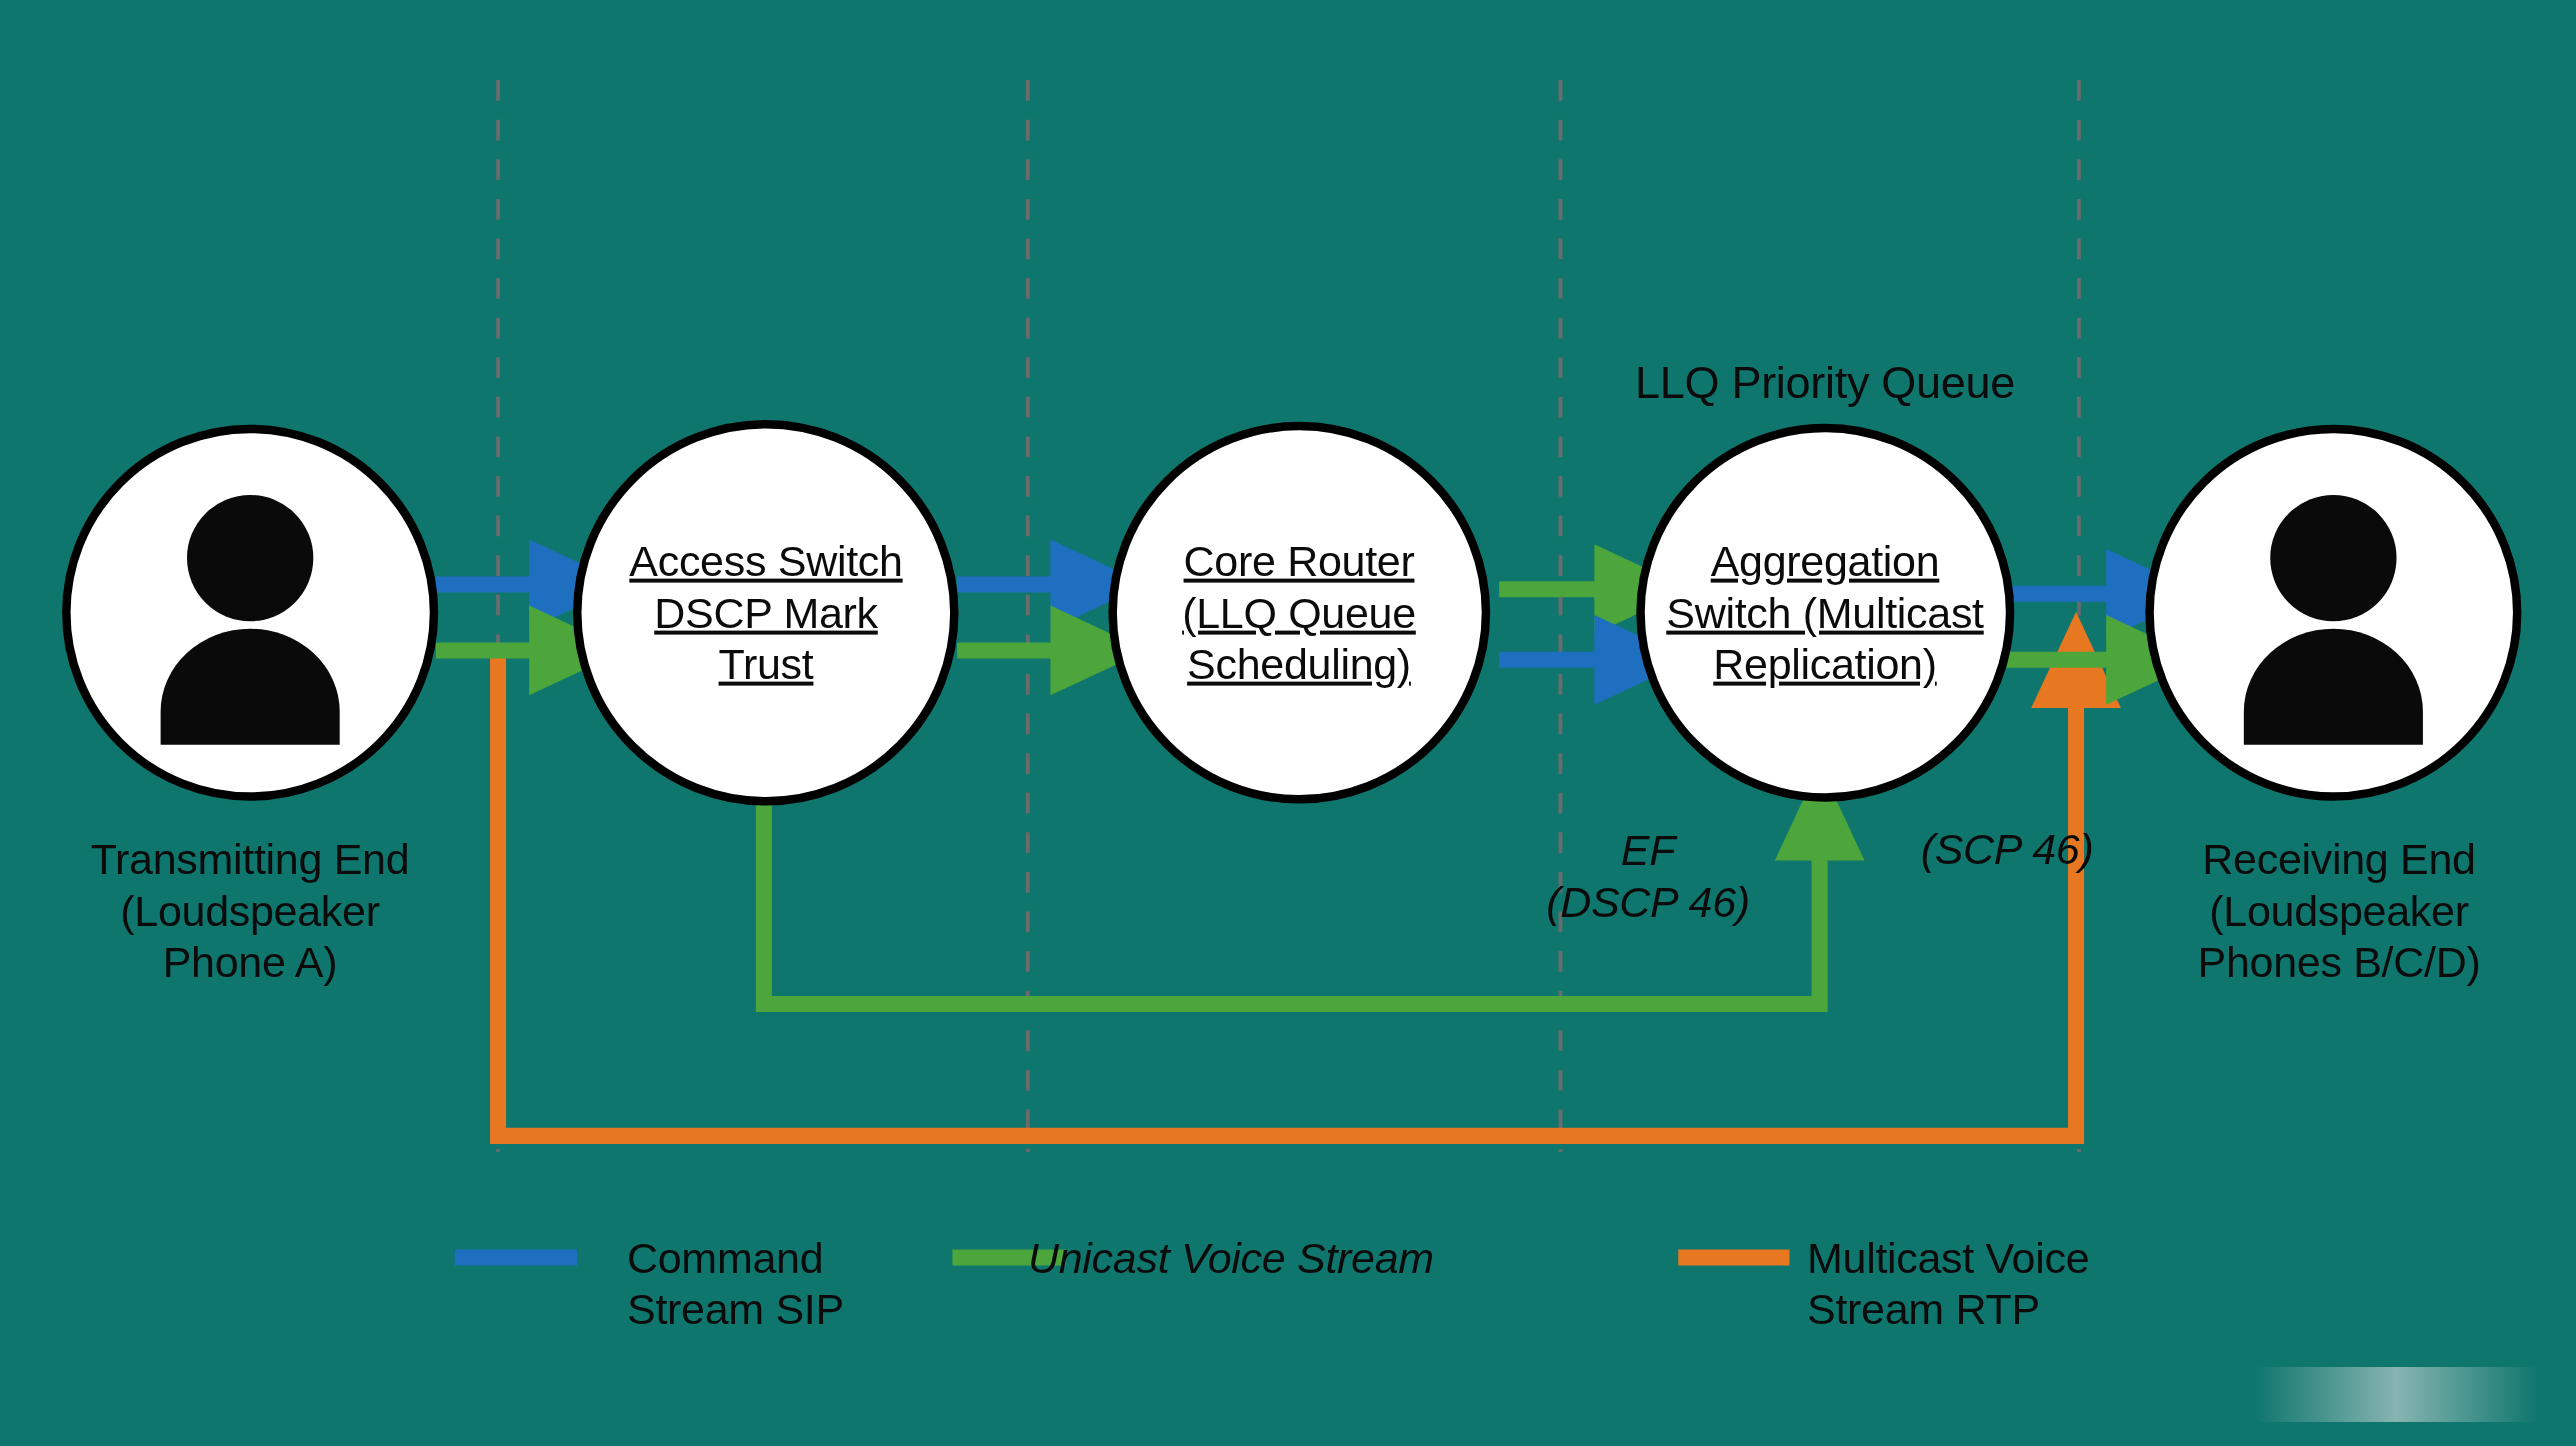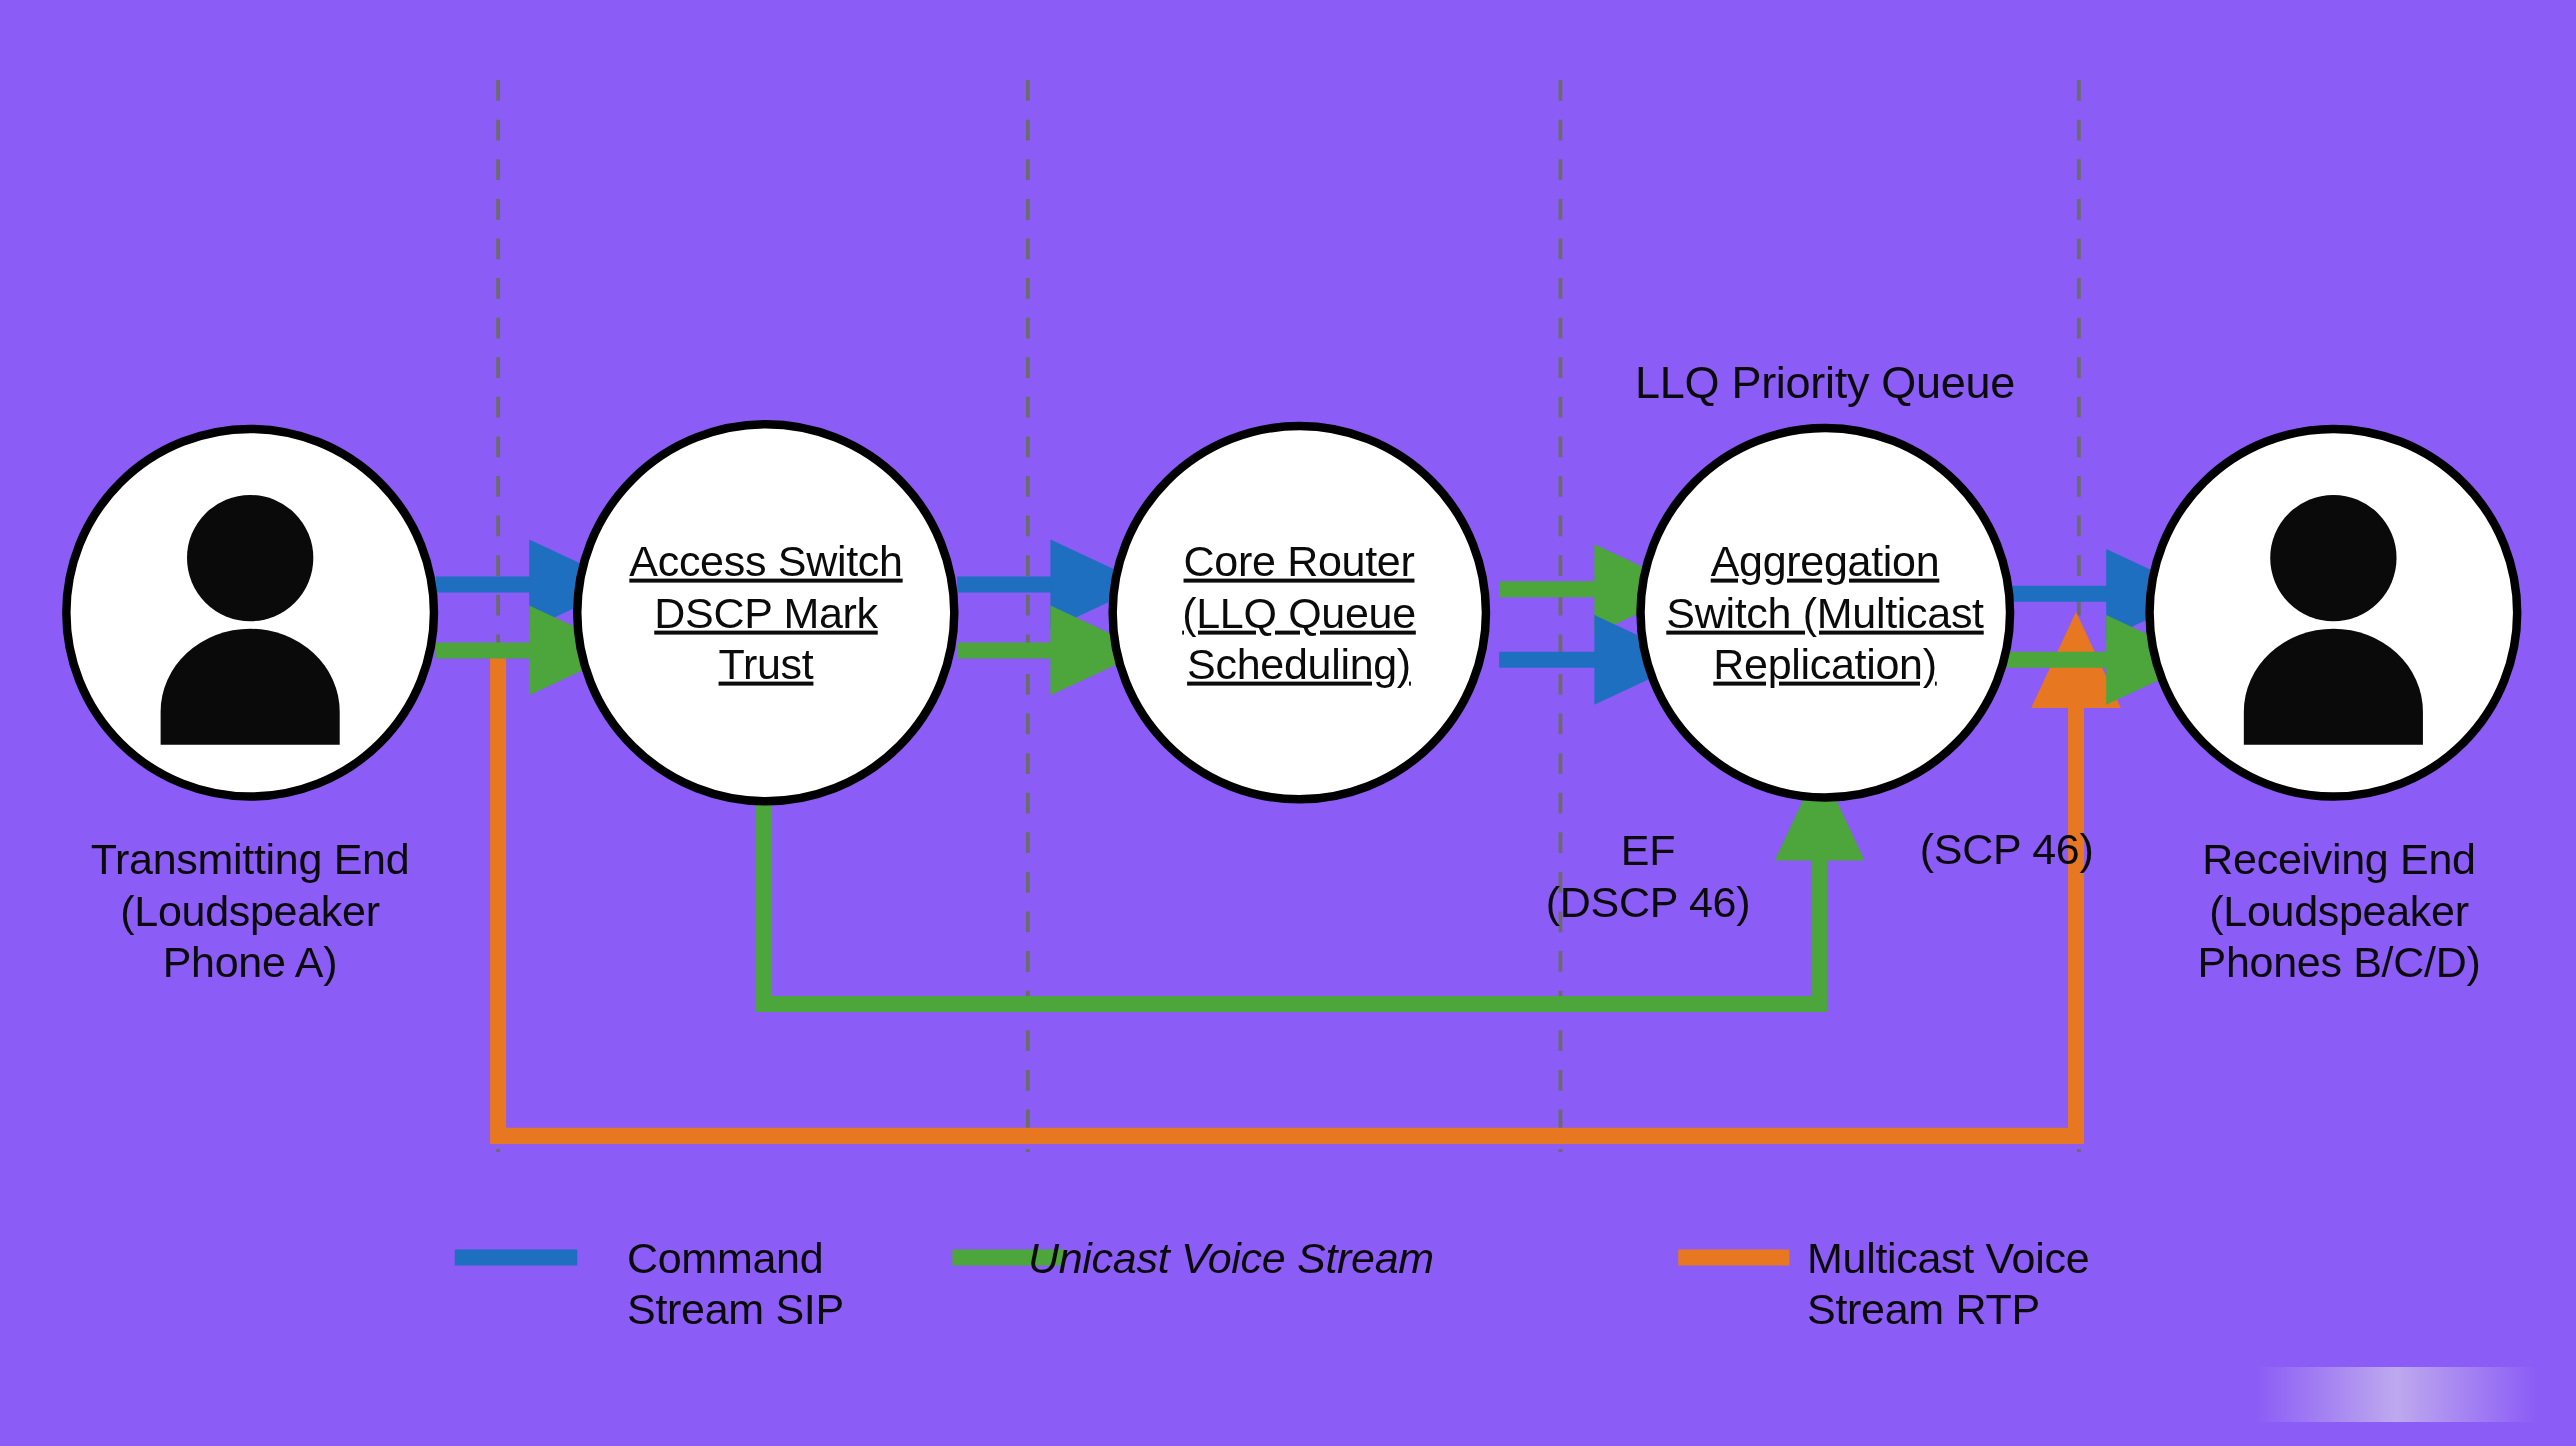--- a/index.html
+++ b/index.html
@@ -4,21 +4,21 @@
 <style>
   html, body {
     margin: 0;
     padding: 0;
     background: #ffffff;
   }
   #stage {
     position: relative;
     width: 2576px;
     height: 1446px;
-    background: #8b5cf6;
+    background: #0f766e;
     overflow: hidden;
     font-family: "Liberation Sans", sans-serif;
   }
   #diagram-svg {
     position: absolute;
     left: 0;
     top: 0;
     width: 2576px;
     height: 1446px;
   }
@@ -44,20 +44,21 @@
   .caption {
     font-size: 43px;
     width: 490px;
     transform: translateX(-50%);
   }
   .annotation {
     font-size: 43px;
     transform: translate(-50%, -50%);
     white-space: pre-line;
     width: 311px;
+    font-style: italic;
   }
   .zone-title {
     font-size: 45px;
     transform: translate(-50%, -50%);
     width: 566px;
   }
   .legend-label {
     font-size: 43px;
     text-align: left;
     transform: translateY(-50%);

